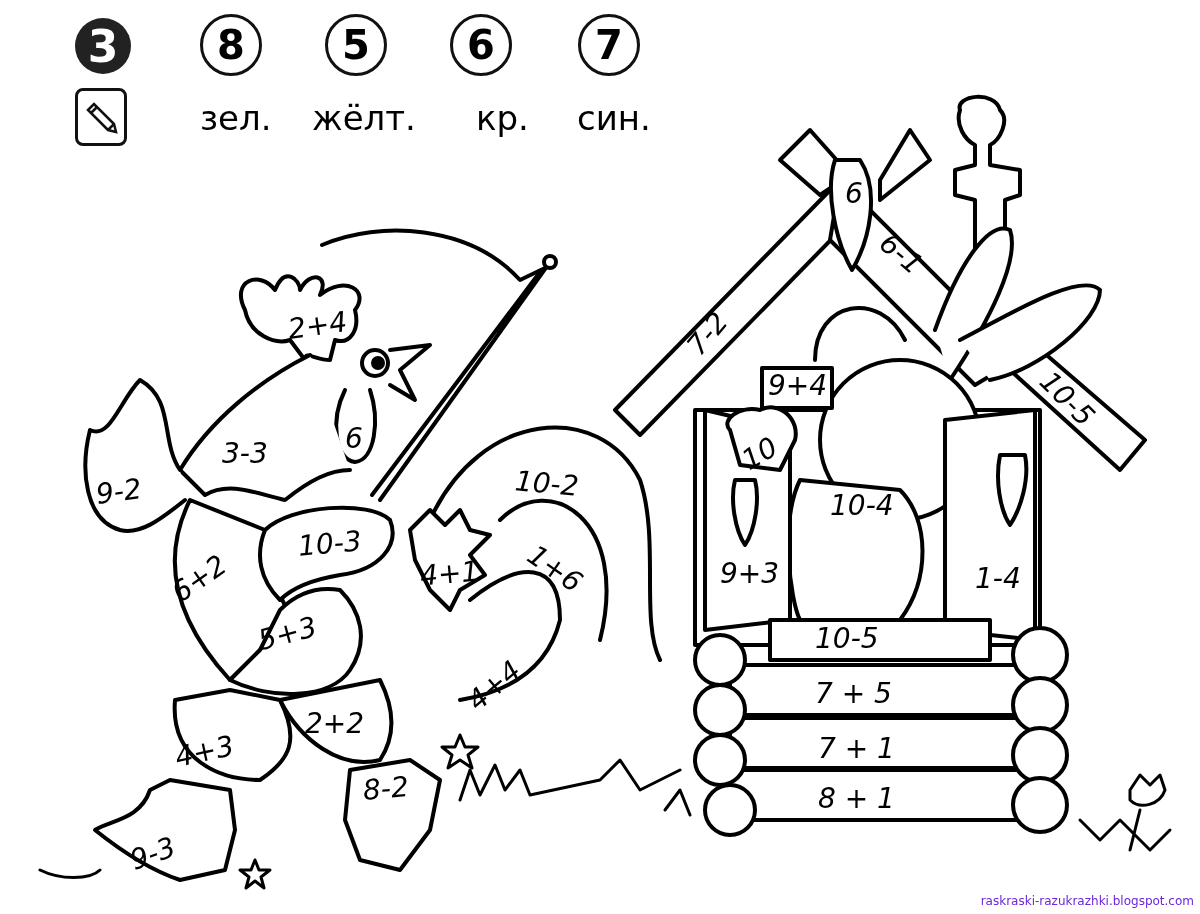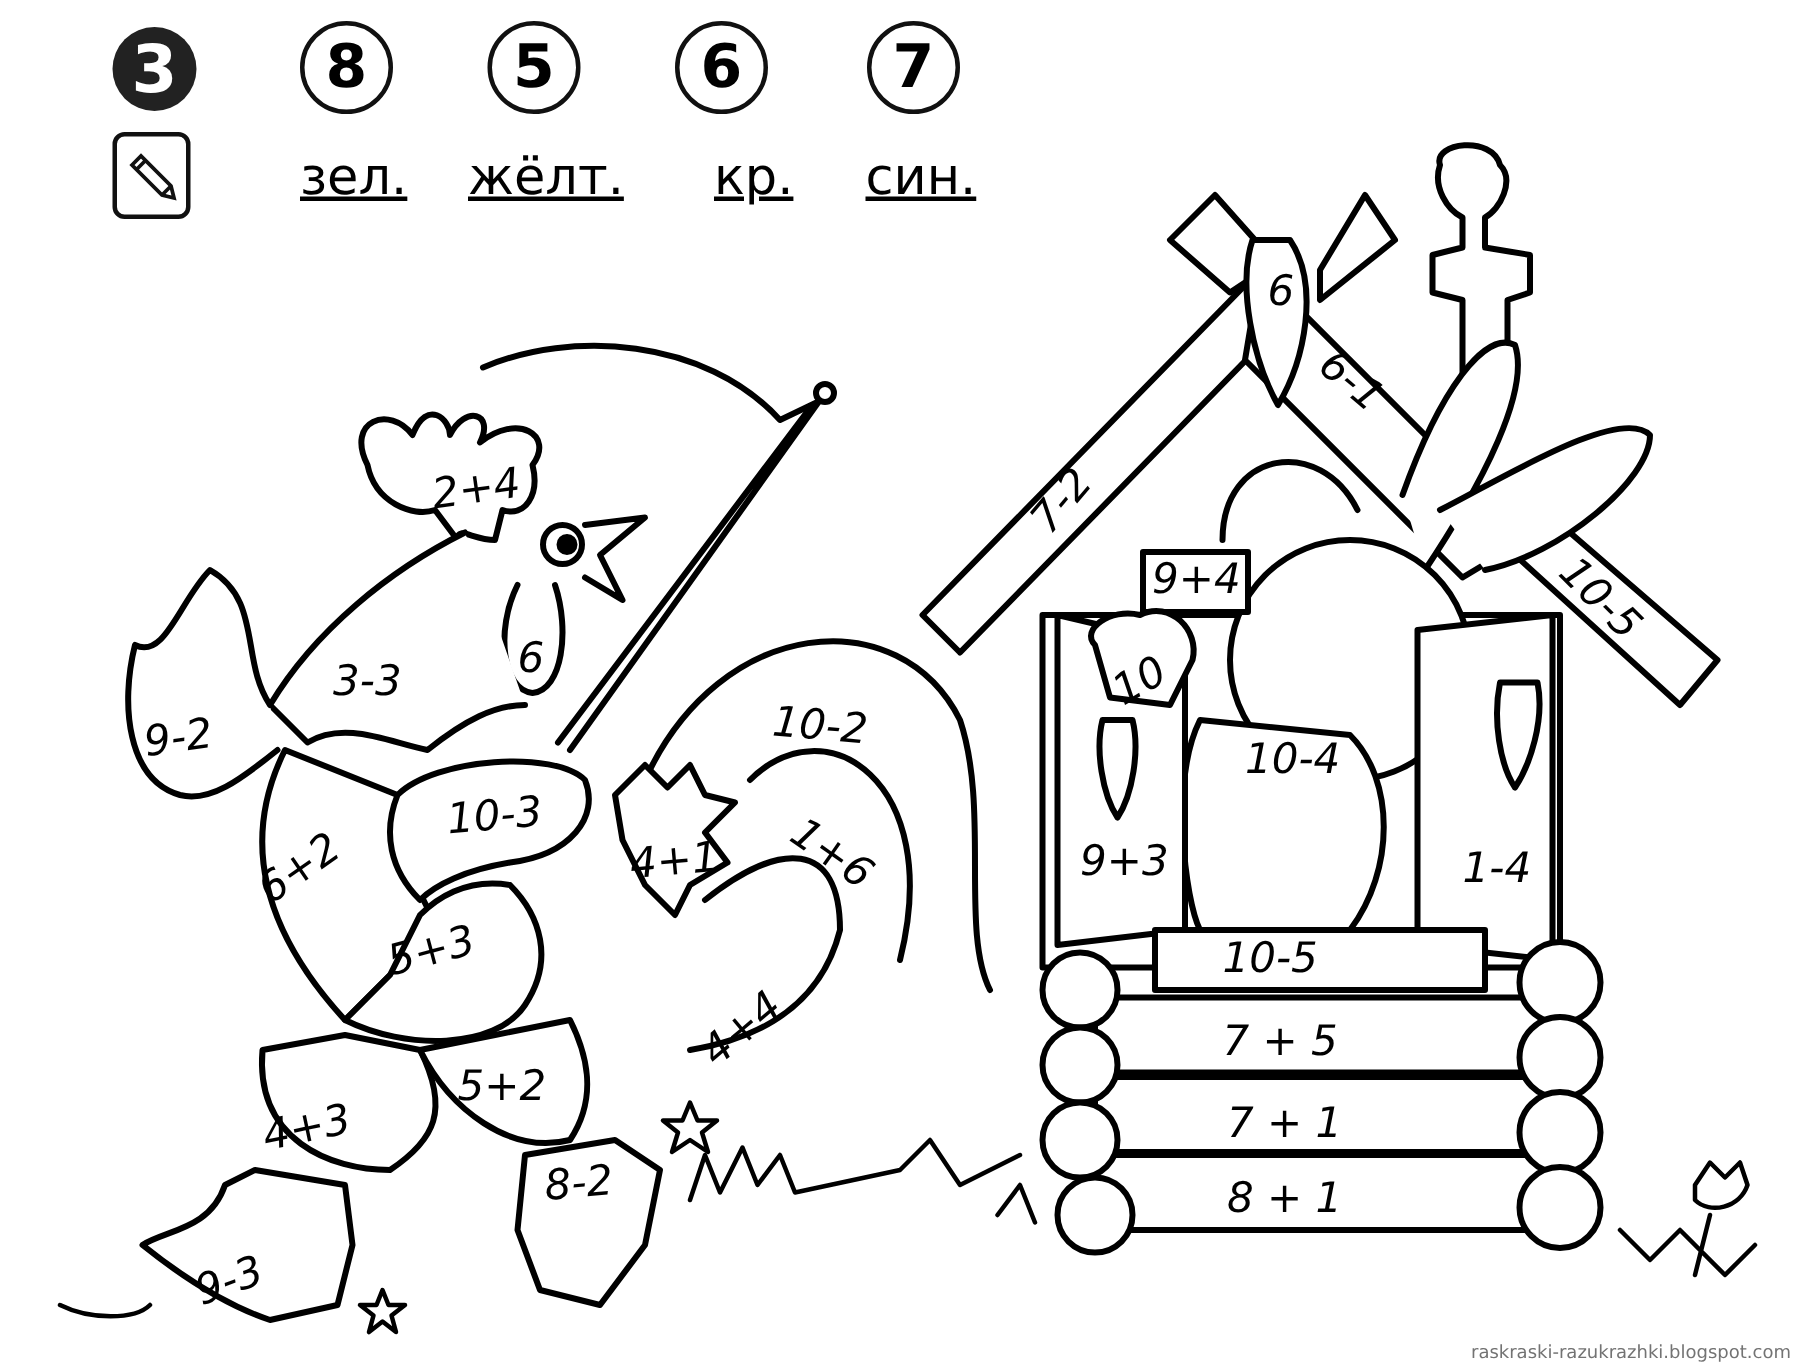--- a/index.html
+++ b/index.html
@@ -8,24 +8,24 @@
   #art { position: absolute; left: 0; top: 0; }
   .header-badge { position: absolute; left: 75px; top: 18px; width: 56px; height: 56px;
     border-radius: 50%; background: #222; color: #fff; font-weight: bold; font-size: 44px;
     display: flex; align-items: center; justify-content: center; font-family: "DejaVu Sans", sans-serif; }
   .pencil-box { position: absolute; left: 75px; top: 88px; width: 52px; height: 58px;
     border: 3px solid #111; border-radius: 8px; box-sizing: border-box; display:flex;
     align-items:center; justify-content:center; }
   .key { position: absolute; top: 14px; width: 62px; height: 62px; border: 3px solid #111;
     border-radius: 50%; box-sizing: border-box; display: flex; align-items: center; justify-content: center;
     font-weight: bold; font-size: 40px; font-family: "DejaVu Sans", sans-serif; }
-  .color-label { position: absolute; top: 98px; font-size: 34px; font-family: "DejaVu Sans", sans-serif; text-decoration: underline; }
+  .color-label { position: absolute; top: 98px; font-size: 34px; font-family: "DejaVu Sans", sans-serif; }
   .expr { position: absolute; font-family: "DejaVu Sans", sans-serif; font-style: italic;
     font-size: 28px; white-space: nowrap; transform-origin: center center; line-height: 1; }
-  .watermark { position: absolute; right: 6px; bottom: 6px; font-size: 12px; color: #737373;
+  .watermark { position: absolute; right: 6px; bottom: 6px; font-size: 12px; color: #6d28d9;
     font-family: "DejaVu Sans", sans-serif; }
 </style>
 </head>
 <body>
 
 <svg id="art" width="1200" height="914" viewBox="0 0 1200 914" fill="none" stroke="#000" stroke-width="4" stroke-linejoin="round" stroke-linecap="round">
 
   <g>
 
     <path d="M322 245 C380 220 470 225 520 280 L545 268"></path>
@@ -147,21 +147,21 @@
 <div class="expr" style="left:345px;top:425px">6</div>
 <div class="expr" style="left:96px;top:478px;transform:rotate(-8deg)">9-2</div>
 <div class="expr" style="left:170px;top:565px;transform:rotate(-35deg)">6+2</div>
 <div class="expr" style="left:298px;top:530px;transform:rotate(-5deg)">10-3</div>
 <div class="expr" style="left:258px;top:620px;transform:rotate(-15deg)">5+3</div>
 <div class="expr" style="left:420px;top:560px;transform:rotate(-5deg)">4+1</div>
 <div class="expr" style="left:515px;top:470px;transform:rotate(5deg)">10-2</div>
 <div class="expr" style="left:525px;top:555px;transform:rotate(35deg)">1+6</div>
 <div class="expr" style="left:465px;top:672px;transform:rotate(-40deg)">4+4</div>
 <div class="expr" style="left:175px;top:738px;transform:rotate(-12deg)">4+3</div>
-<div class="expr" style="left:305px;top:710px">5+2</div>
+<div class="expr" style="left:305px;top:710px">2+2</div>
 <div class="expr" style="left:130px;top:840px;transform:rotate(-20deg)">9-3</div>
 <div class="expr" style="left:363px;top:775px;transform:rotate(-5deg)">8-2</div>
 
 <div class="expr" style="left:845px;top:180px">6</div>
 <div class="expr" style="left:685px;top:320px;transform:rotate(-50deg)">7-2</div>
 <div class="expr" style="left:878px;top:240px;transform:rotate(40deg)">6-1</div>
 <div class="expr" style="left:1035px;top:385px;transform:rotate(45deg)">10-5</div>
 <div class="expr" style="left:768px;top:372px">9+4</div>
 <div class="expr" style="left:742px;top:440px;transform:rotate(-30deg)">10</div>
 <div class="expr" style="left:720px;top:560px">9+3</div>

